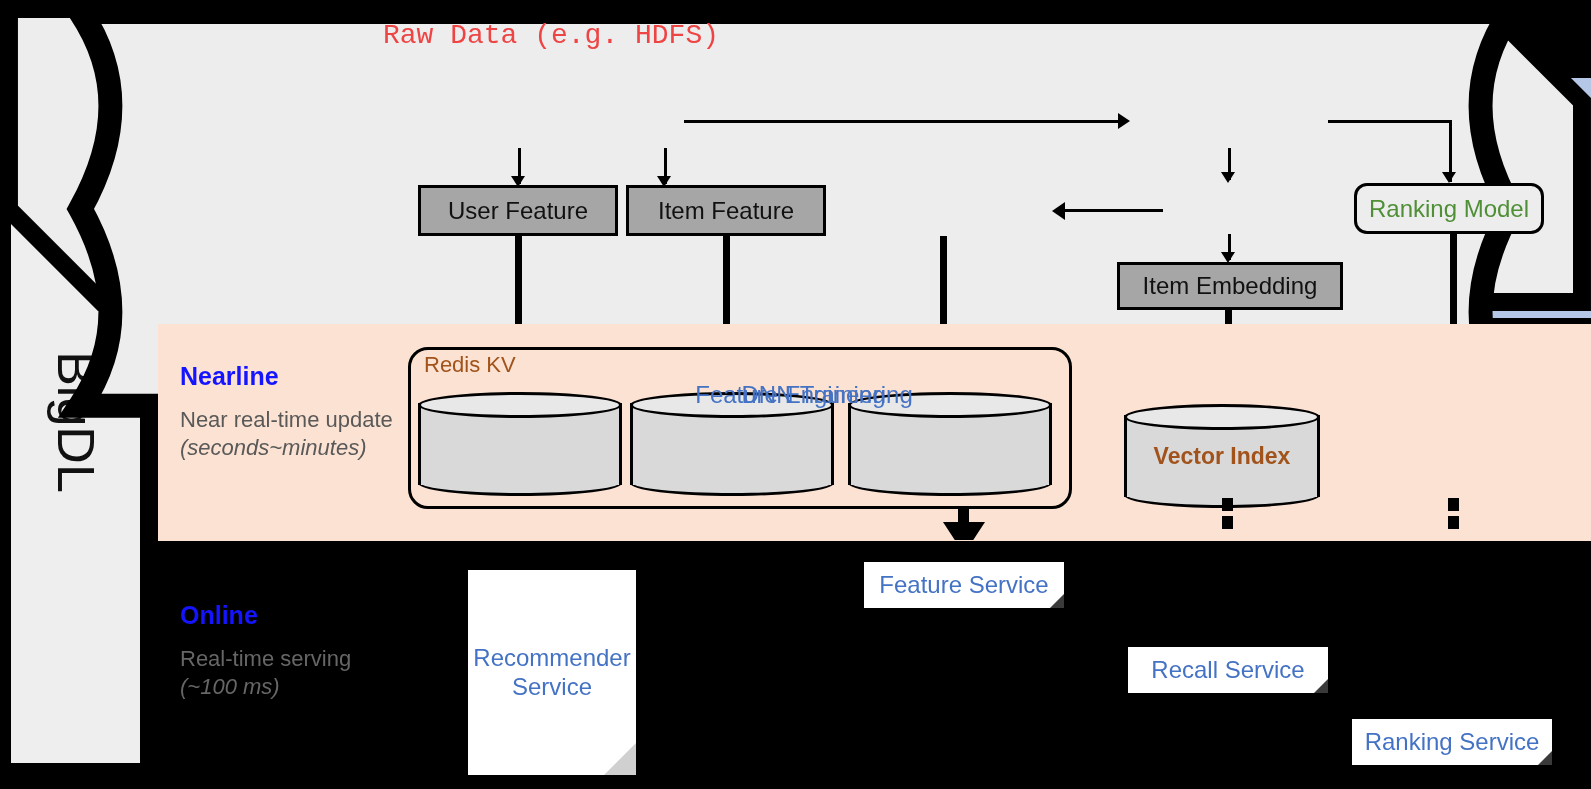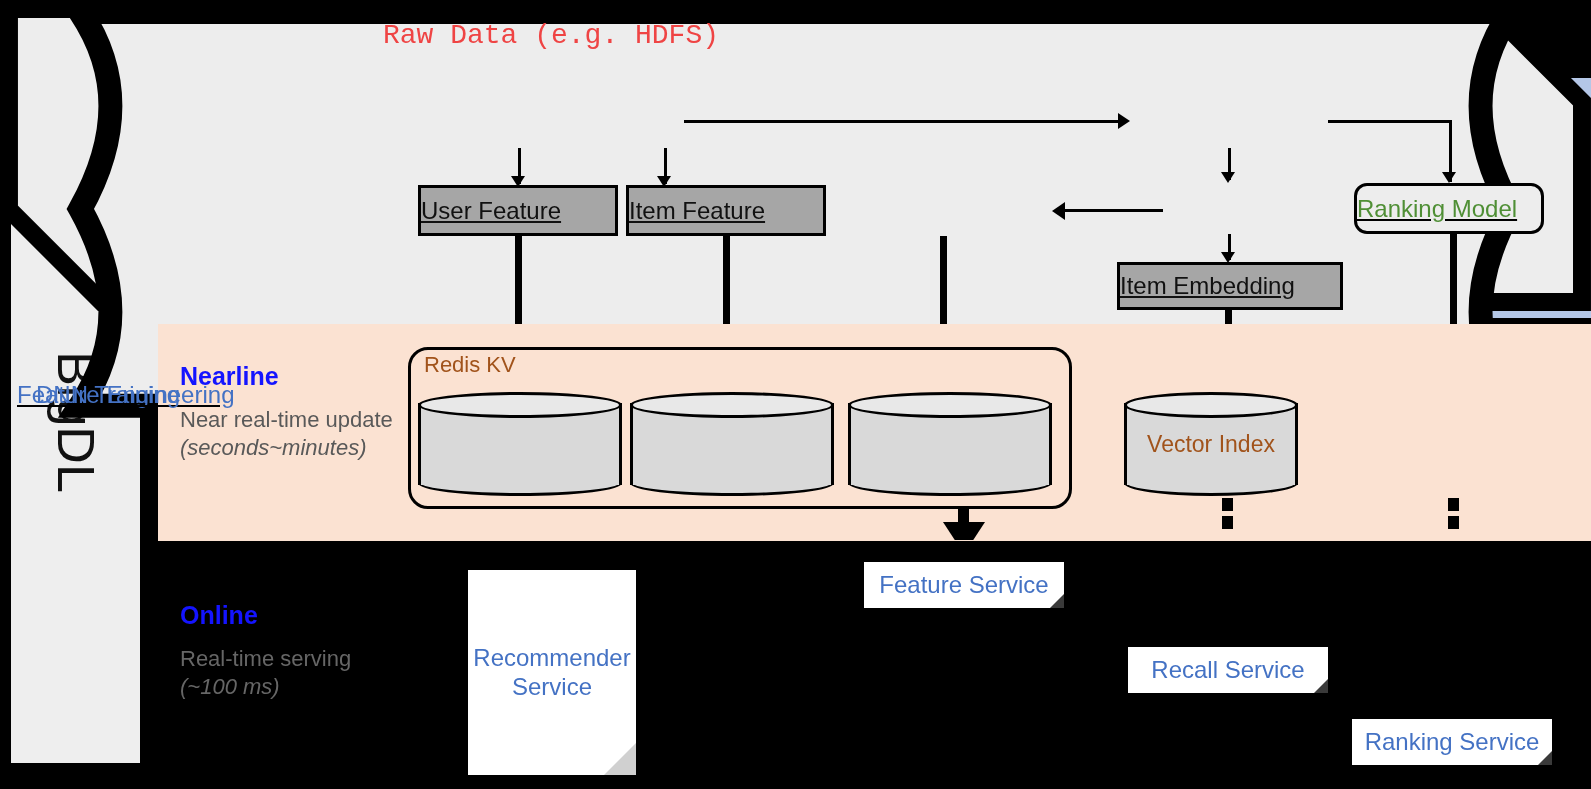--- a/index.html
+++ b/index.html
@@ -1,19 +1,19 @@
 <!DOCTYPE html>
 <html><head>
 <meta charset="utf-8">
 <style>
   html,body{margin:0;padding:0;background:#000;}
   body{width:1591px;height:789px;overflow:hidden;font-family:"Liberation Sans","DejaVu Sans",sans-serif;}
   #stage{position:relative;width:1591px;height:789px;background:#000;}
   .abs{position:absolute;}
-  .ctr{display:flex;align-items:center;justify-content:flex-start;text-align:center;text-decoration:underline;}
+  .ctr{display:flex;align-items:center;justify-content:center;text-align:center;}
 
   
   #bigdl-panel{left:8px;top:78px;width:135px;height:688px;background:#eeeeee;border:3px solid #000;box-sizing:border-box;}
   #bigdl-label{position:absolute;left:50%;top:50%;transform:translate(-50%,-50%) rotate(90deg);
     font-size:52px;color:#111;white-space:nowrap;letter-spacing:0px;}
 
   
   #band-offline{left:158px;top:78px;width:1433px;height:240px;background:#b4c7e7;}
   #band-nearline{left:158px;top:324px;width:1433px;height:217px;background:#fbe2d2;}
   #band-online{left:158px;top:547px;width:1433px;height:242px;background:#000;}
@@ -210,21 +210,21 @@
     <div class="top"></div>
     <div class="lbl"></div>
   </div>
   <div class="cyl" style="left:848px;top:392px;width:204px;height:104px;">
     <div class="bot"></div>
     <div class="body"></div>
     <div class="top"></div>
     <div class="lbl"></div>
   </div>
 
-  <div class="cyl" style="left:1124px;top:392px;width:174px;height:104px;">
+  <div class="cyl" style="left:1124px;top:404px;width:196px;height:104px;font-weight:bold;">
     <div class="bot"></div>
     <div class="body"></div>
     <div class="top"></div>
     <div class="lbl brown-txt">Vector Index</div>
   </div>
 
 
   <div class="dashseg" style="left:1222px;top:498px;"></div>
   <div class="dashseg" style="left:1222px;top:516px;"></div>
   <div class="dashseg" style="left:1448px;top:498px;"></div>

